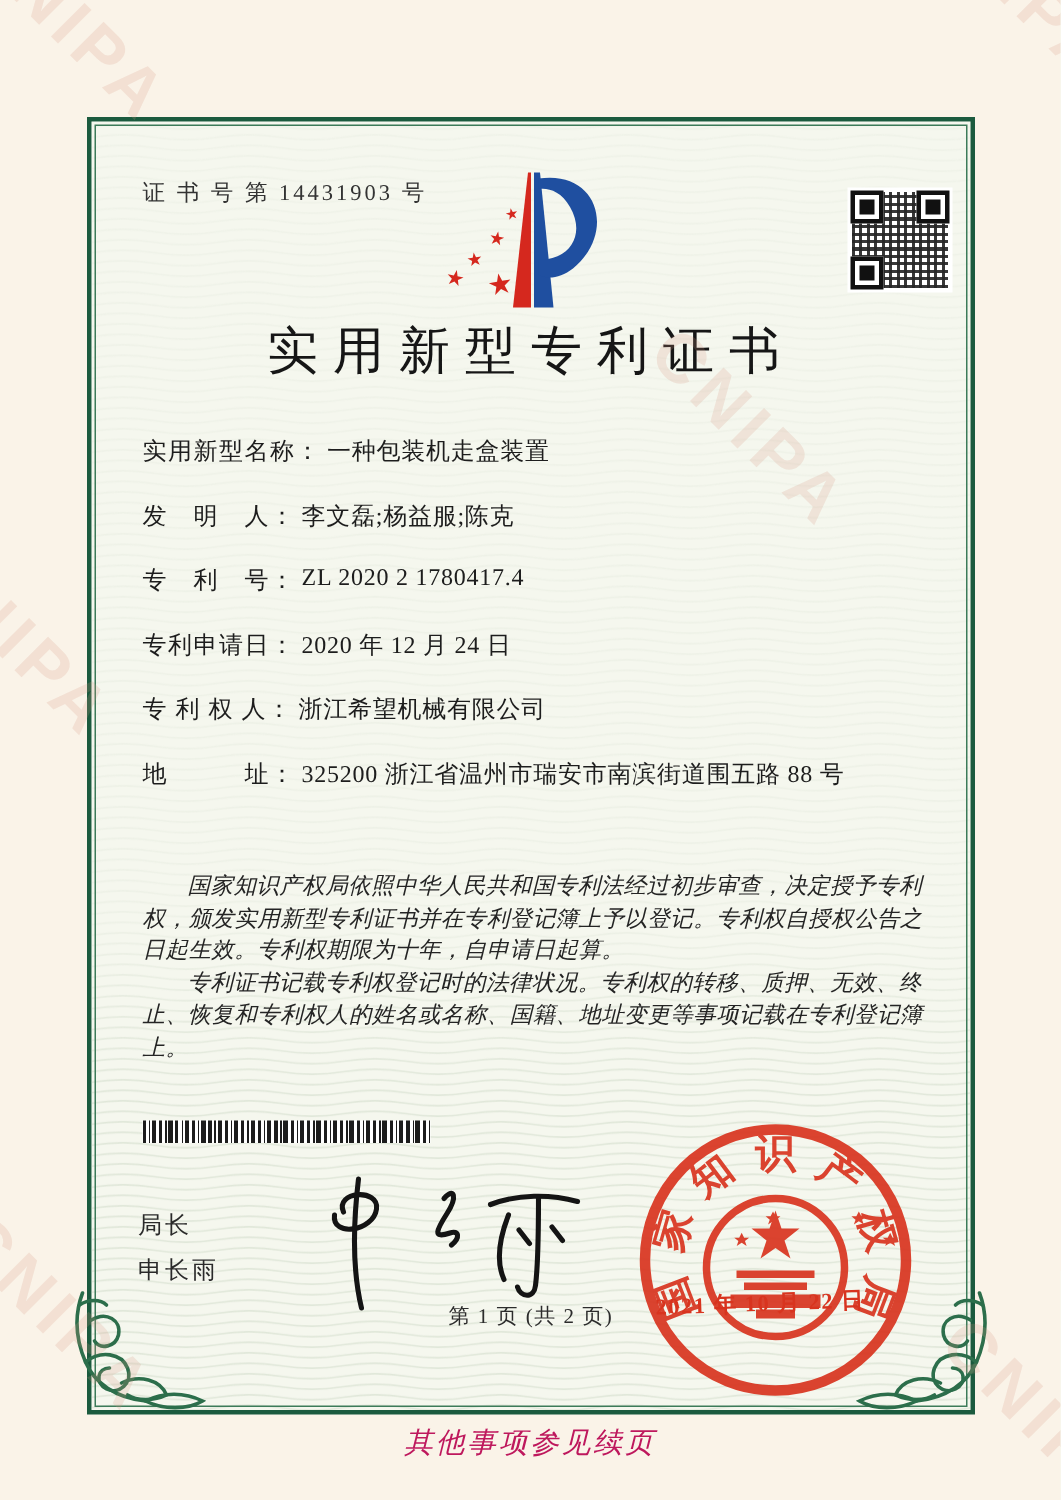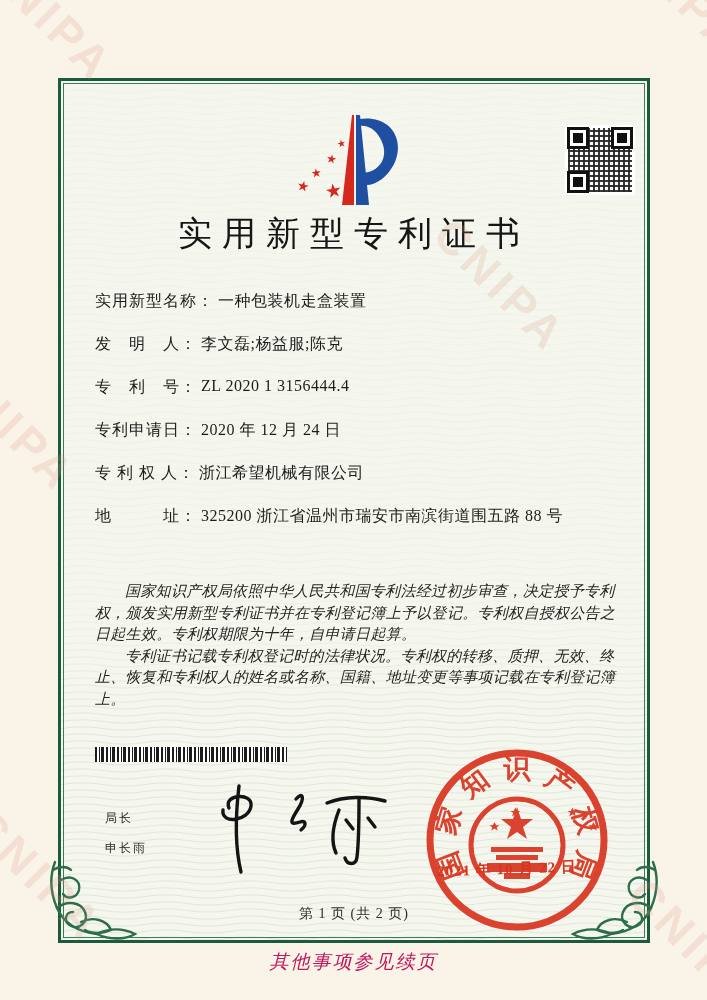--- a/index.html
+++ b/index.html
@@ -67,35 +67,35 @@
   .paras p{margin:0;text-indent:2em;letter-spacing:.3px;}
   
   .barcode{
     position:absolute;left:34px;top:666px;width:192px;height:15px;
     background:repeating-linear-gradient(90deg,
       #1c1c1c 0 2px,#fff 2px 4px,#1c1c1c 4px 5px,#fff 5px 6px,
       #1c1c1c 6px 9px,#fff 9px 11px);
   }
   
   .signer{
-    position:absolute;left:44px;top:722px;
+    position:absolute;left:31px;top:722px;
     font-family:"Liberation Sans","DejaVu Sans",sans-serif;
-    font-size:12px;color:#2a2a2a;line-height:30px;letter-spacing:2px;
+    font-size:16px;color:#2a2a2a;line-height:30px;letter-spacing:2px;
   }
   .sig-svg{position:absolute;left:138px;top:700px;}
   
   .seal{position:absolute;left:361px;top:664px;width:190px;height:190px;z-index:5;}
   .seal-date{
     position:absolute;left:376px;top:778px;z-index:6;width:190px;
     color:#d8341f;font-size:15px;font-weight:bold;letter-spacing:1px;
     transform:rotate(-2deg);white-space:nowrap;
   }
   
   .page-indicator{
-    position:absolute;left:0;right:0;top:824px;text-align:center;
+    position:absolute;left:0;right:0;top:788px;text-align:center;
     font-size:14px;letter-spacing:1px;color:#2c2c2c;
   }
   .footer-note{
     position:absolute;left:0;right:0;top:949px;text-align:center;
     font-size:19px;font-style:italic;letter-spacing:2px;color:#be185d;
   }
   .corner{position:absolute;z-index:4;pointer-events:none;}
   .corner-bl{left:-14px;bottom:-10px;}
   .corner-br{right:-14px;bottom:-10px;transform:scaleX(-1);}
 </style>
@@ -118,20 +118,21 @@
       <mask id="wmask">
           <rect width="586" height="859" fill="url(#wfade)"></rect>
         </mask>
     </defs>
     <rect width="586" height="859" fill="#eef2e6" opacity=".45"></rect>
     <rect width="586" height="859" fill="url(#wavep)" mask="url(#wmask)"></rect>
   </svg>
 
   <div class="cert-inner-line"></div>
 
+  <div class="cert-no">证 书 号 第 14431903 号</div>
 
   <div class="qr">
     <div class="noise"></div>
     <div class="finder f-tl"></div>
     <div class="finder f-tr"></div>
     <div class="finder f-bl"></div>
   </div>
 
   <div class="logo">
     <svg width="130" height="102" viewBox="0 0 130 102">
@@ -152,21 +153,21 @@
     <div class="frow">
       <span class="flabel">实用新型名称：</span>
       <span class="fvalue">一种包装机走盒装置</span>
     </div>
     <div class="frow">
       <span class="flabel">发　明　人：</span>
       <span class="fvalue">李文磊;杨益服;陈克</span>
     </div>
     <div class="frow">
       <span class="flabel">专　利　号：</span>
-      <span class="fvalue">ZL 2020 1 3156444.4</span>
+      <span class="fvalue">ZL 2020 2 1780417.4</span>
     </div>
     <div class="frow">
       <span class="flabel">专利申请日：</span>
       <span class="fvalue">2020 年 12 月 24 日</span>
     </div>
     <div class="frow">
       <span class="flabel">专 利 权 人：</span>
       <span class="fvalue">浙江希望机械有限公司</span>
     </div>
     <div class="frow">

